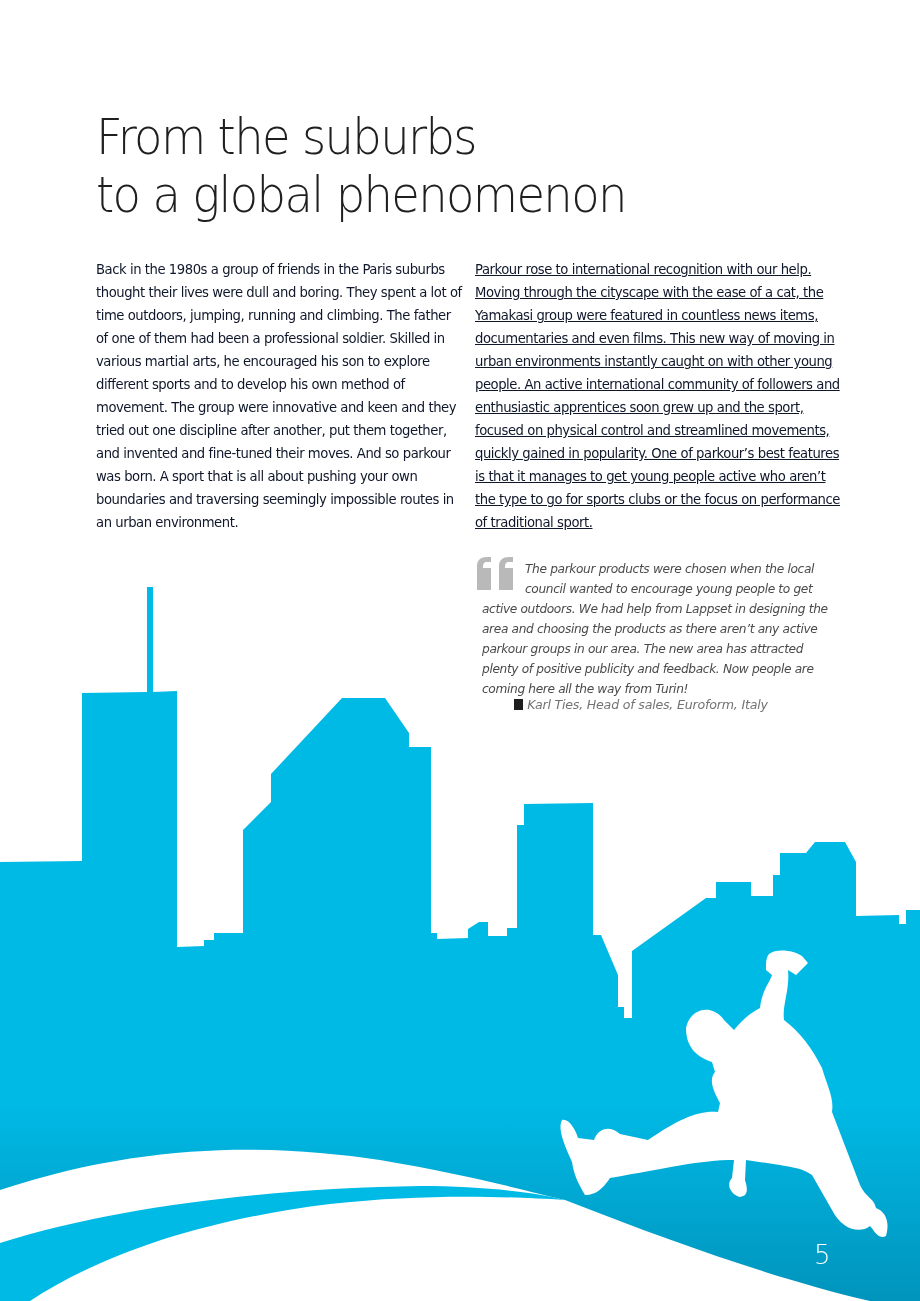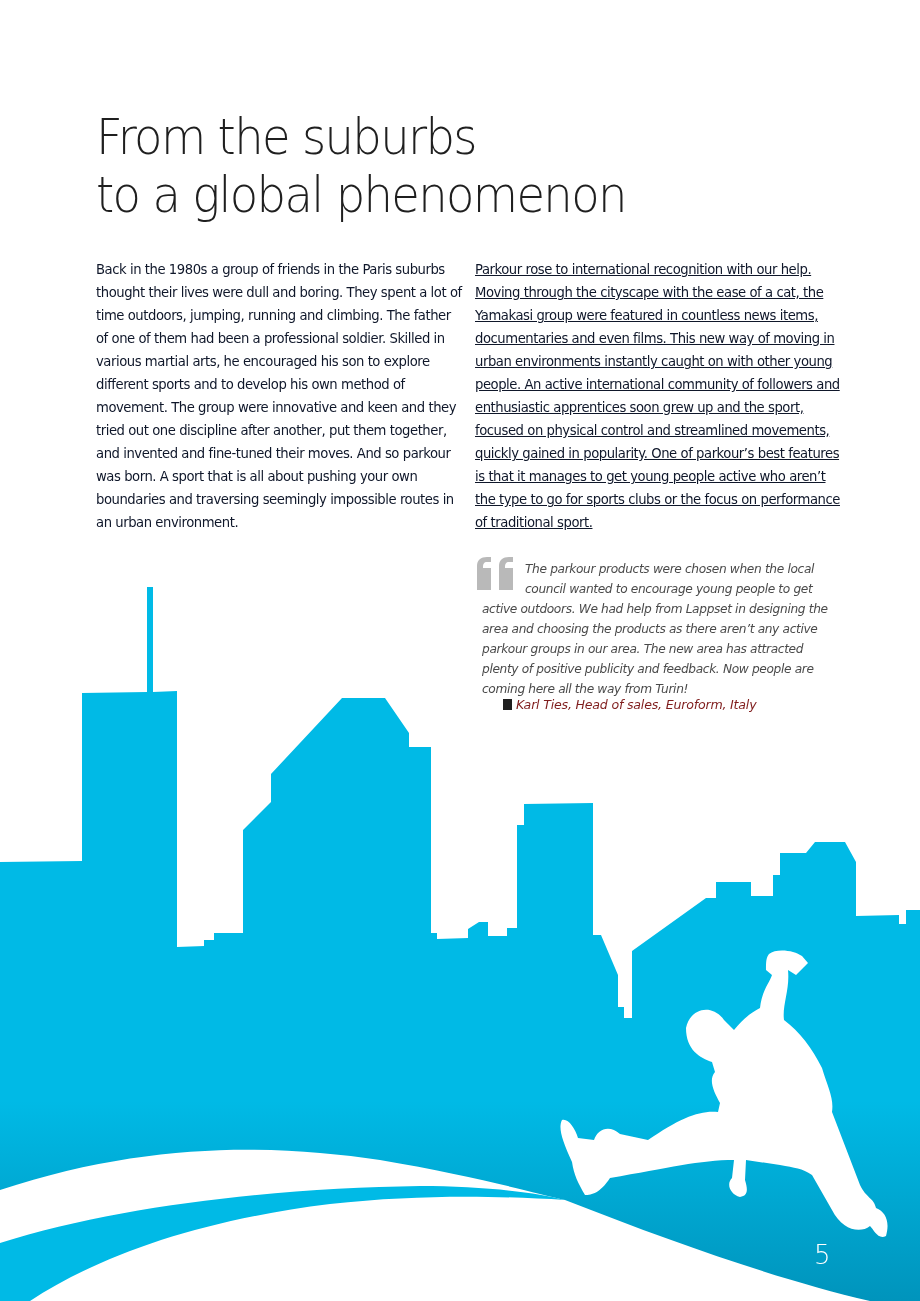--- a/index.html
+++ b/index.html
@@ -30,22 +30,22 @@
       font-style: italic; font-size: 12.2px; line-height: 20px;
       color: #4a4a4a; letter-spacing: -0.35px;
     }
     .quote-mark {
       float: left; width: 44px; height: 40px; margin: 4px 6px 0 0;
       position: relative;
     }
     .quote-mark svg { position: absolute; left: 0; top: 0; }
     .quote-text { margin: 7px; }
     .attribution {
-      position: absolute; left: 503px; top: 697px; width: 358px;
-      text-align: left; font-style: italic; font-size: 12.6px; color: #7f1d1d;
+      position: absolute; left: 462px; top: 697px; width: 358px;
+      text-align: center; font-style: italic; font-size: 12.6px; color: #737373;
       letter-spacing: -0.2px;
     }
     .attr-square {
       display: inline-block; width: 9px; height: 11px; background: #1f1f1f;
       margin-right: 4px; vertical-align: -1px;
     }
     .skyline { position: absolute; left: 0; top: 0; width: 920px; height: 1301px; }
     .page-number {
       position: absolute; left: 814px; top: 1240px;
       font-size: 26px; font-weight: 200; color: #ffffff;

